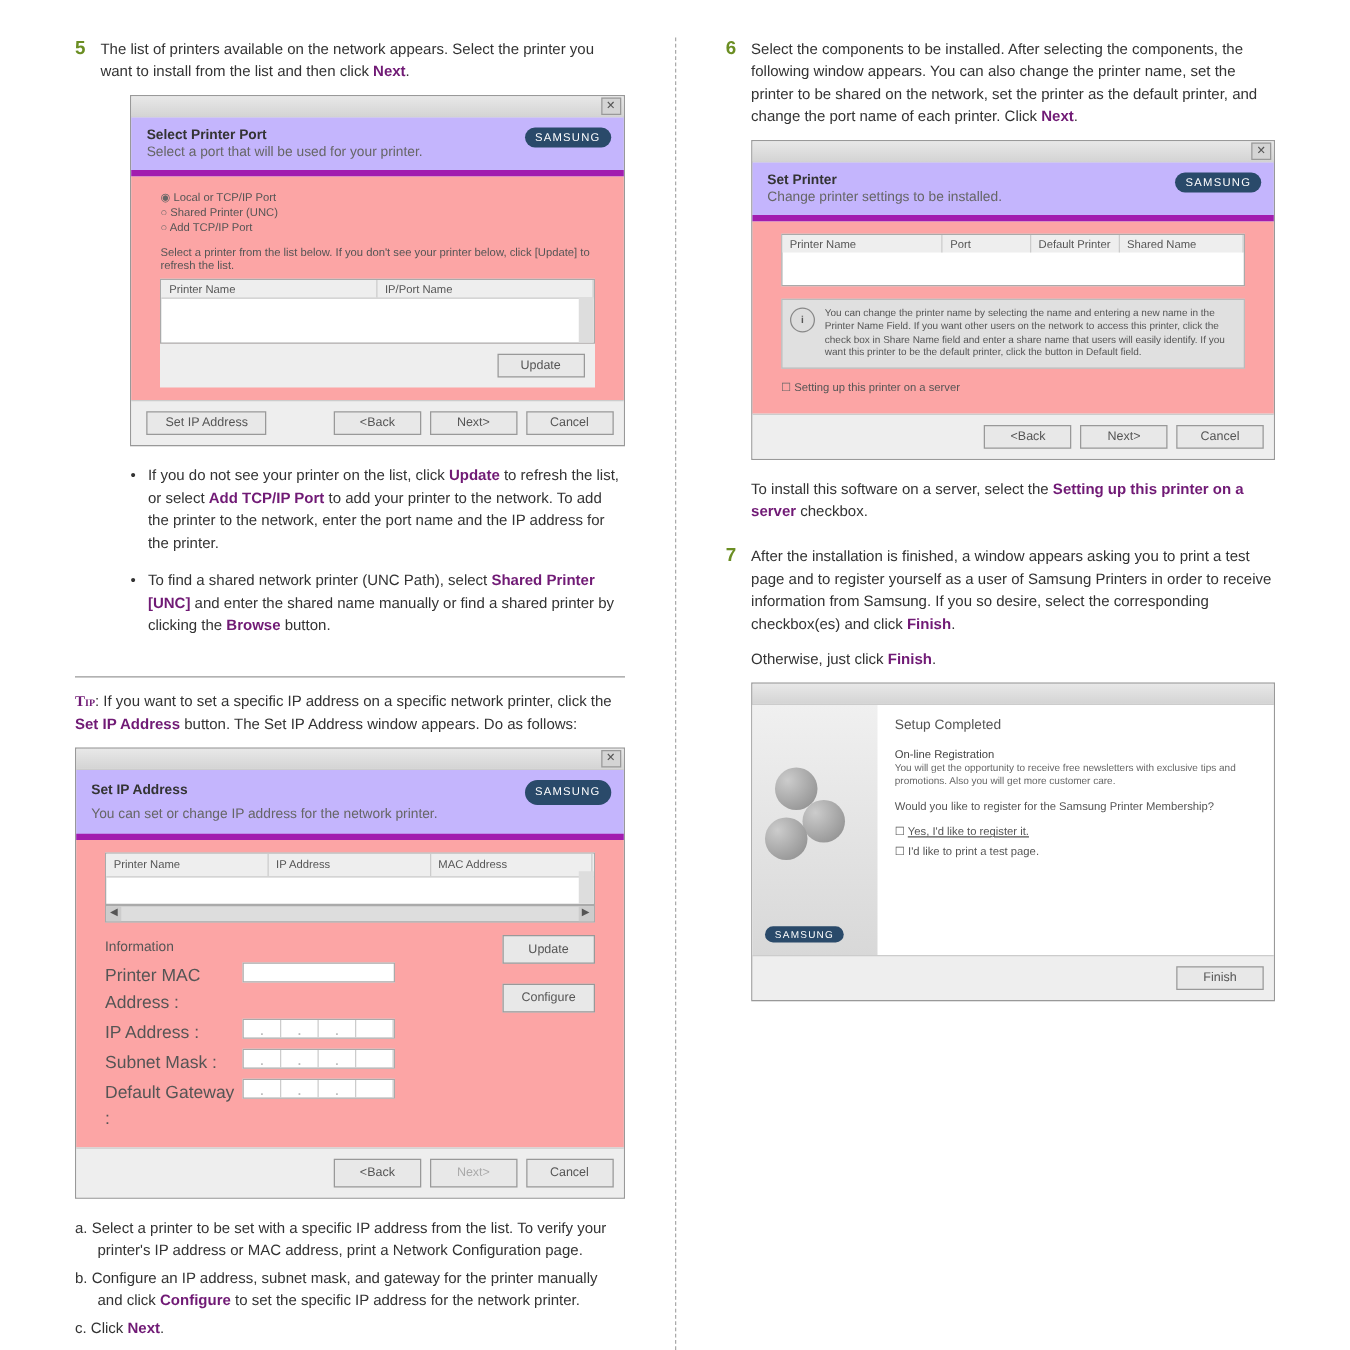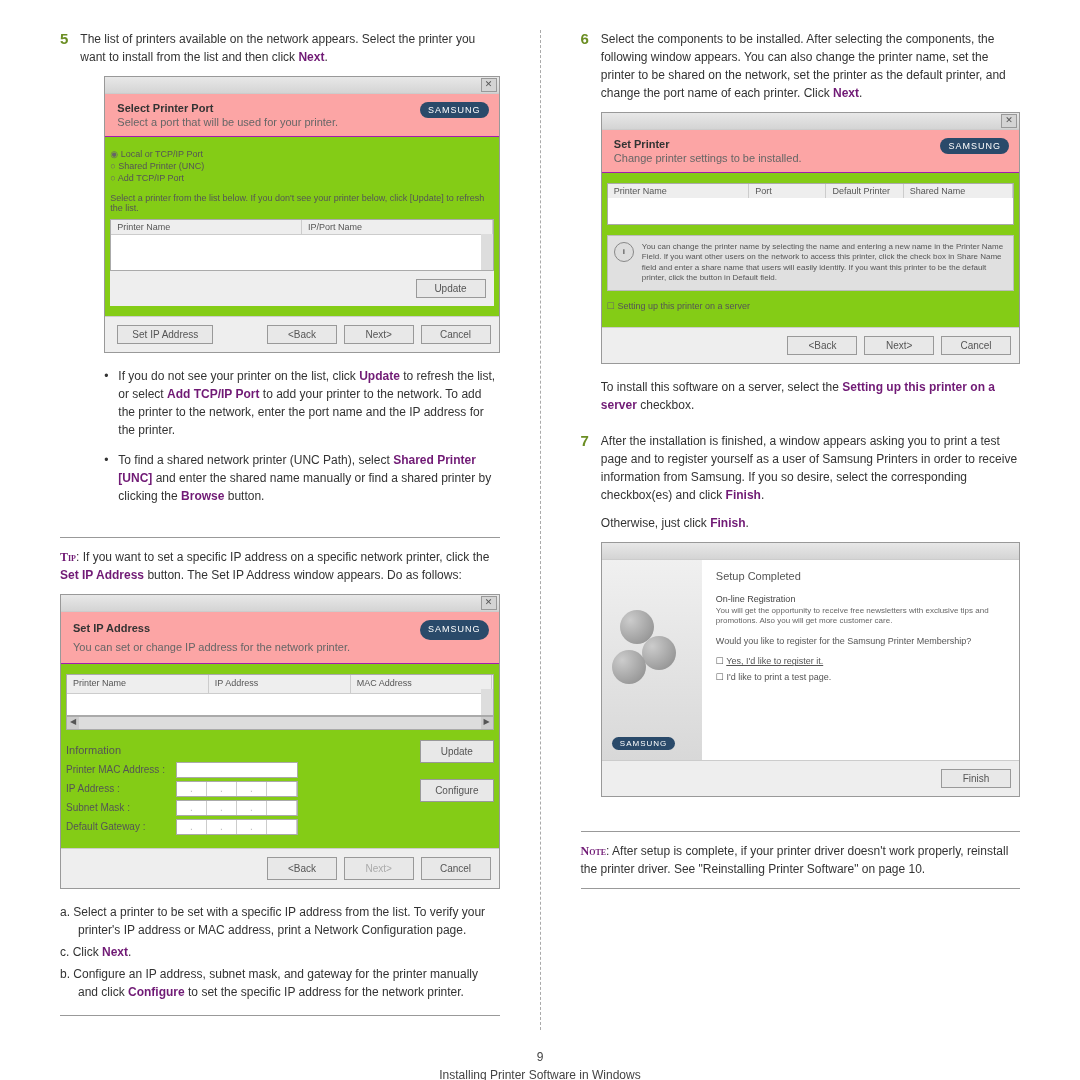--- a/index.html
+++ b/index.html
@@ -6,25 +6,25 @@
 .page{display:flex;padding:30px 60px 20px;gap:40px;position:relative;min-height:1000px}
 .col{flex:1;min-width:0}
 .divider{border-left:1px dashed #aaa}
 .step{display:flex;gap:12px;margin-bottom:8px}
 .step-num{color:#6b8e23;font-weight:bold;font-size:15px;flex-shrink:0}
 .step-body{flex:1}
 .step-body p{margin:0 0 10px 0;line-height:1.5}
 .dialog{border:1px solid #999;background:#eee;margin:8px 0 14px 24px;font-family:Tahoma,sans-serif;font-size:10px;color:#555;position:relative}
 .dlg-titlebar{height:16px;background:linear-gradient(#e8e8e8,#d4d4d4);border-bottom:1px solid #ccc;position:relative}
 .dlg-close{position:absolute;right:2px;top:1px;width:14px;height:12px;background:#d4d4d4;border:1px solid #999;text-align:center;line-height:10px;font-size:9px}
-.dlg-header{padding:8px 12px 8px 12px;position:relative;border-bottom:1px solid #a21caf;background:#fca5a5}
+.dlg-header{padding:8px 12px 8px 12px;position:relative;border-bottom:5px solid #a21caf;background:#c4b5fd}
 .dlg-header .logo{position:absolute;right:10px;top:8px;background:#2a4a6a;color:#fff;padding:3px 8px;font-size:9px;border-radius:10px;letter-spacing:1px}
 .dlg-title{font-weight:bold;font-size:11px;color:#333;margin-bottom:2px}
 .dlg-sub{font-size:11px;color:#666}
-.dlg-body{padding:10px 5px;background:#84cc16}
+.dlg-body{padding:10px 23px;background:#fca5a5}
 .radio-opt{font-size:9px;margin:2px 0}
 .radio-opt::before{content:"○ ";color:#666}
 .radio-opt.sel::before{content:"◉ "}
 .hint{font-size:9px;margin:10px 0 6px}
 .grid{border:1px solid #aaa;background:#fff;height:50px;position:relative}
 .grid-hdr{display:flex;background:#eee;border-bottom:1px solid #ccc;font-size:9px}
 .grid-hdr span{padding:2px 6px;border-right:1px solid #ccc;flex:1}
 .grid-sb{position:absolute;right:0;top:14px;bottom:0;width:12px;background:#ddd}
 .dlg-btns{text-align:right;padding:8px;background:#eee}
 .btn{display:inline-block;border:1px solid #999;background:#e8e8e8;padding:3px 14px;font-size:10px;margin-left:4px;min-width:40px;text-align:center}
@@ -52,21 +52,21 @@
 .sc-logo{position:absolute;bottom:10px;left:10px;background:#2a4a6a;color:#fff;padding:2px 8px;font-size:8px;border-radius:8px;letter-spacing:1px}
 .sc-right{flex:1;padding:10px 14px;font-size:9px}
 .sc-title{font-weight:normal;font-size:11px;margin-bottom:12px}
 .sc-sub{font-size:9px;margin-bottom:2px;color:#444}
 .sc-txt{font-size:8px;color:#666;margin-bottom:10px;line-height:1.3}
 .sc-q{font-size:9px;margin-bottom:10px}
 .sc-chk{font-size:9px;margin:6px 0}
 .sc-chk::before{content:"☐ "}
 .underline{text-decoration:underline}
 .ip-info{font-size:11px;margin-top:6px}
-.ip-row{display:flex;margin:3px 0;font-size:10px}
+.ip-row{display:flex;margin:3px 0;font-size:14px}
 .ip-row .lbl{width:110px}
 .ip-row .fld{border:1px solid #aaa;background:#fff;width:120px;height:14px;display:flex}
 .ip-row .fld span{flex:1;border-right:1px solid #ccc;text-align:center;line-height:14px;color:#bbb}
 .scroll-hz{height:12px;background:#ddd;border:1px solid #aaa;margin-top:0;display:flex;justify-content:space-between}
 .scroll-hz span{width:12px;text-align:center;font-size:8px;line-height:10px;background:#ccc}
 .footer{text-align:center;font-size:12px;color:#444;padding-bottom:20px}
 .page-num{margin-bottom:4px}
 b{font-weight:bold;color:#701a75}
 .smallcaps{font-variant:small-caps;font-family:Georgia,serif}
 </style>
@@ -188,22 +188,22 @@
 </div>
 <div class="dlg-btns" style="border-top:1px solid #ccc">
 <span class="btn">&lt;Back</span>
 <span class="btn disabled">Next&gt;</span>
 <span class="btn">Cancel</span>
 </div>
 </div>
 
 <div class="letterlist" style="margin-top:10px">
 <p>a. Select a printer to be set with a specific IP address from the list. To verify your printer's IP address or MAC address, print a Network Configuration page.</p>
+<p><span>b. Configure an IP address, subnet mask, and gateway for the printer manually and click </span><b>Configure</b><span> to set the specific IP address for the network printer.</span></p>
 <p><span>c. Click </span><b>Next</b><span>.</span></p>
-<p><span>b. Configure an IP address, subnet mask, and gateway for the printer manually and click </span><b>Configure</b><span> to set the specific IP address for the network printer.</span></p>
 </div>
 </div>
 </div>
 
 <div class="divider"></div>
 
 <div class="col">
 <div class="step">
 <div class="step-num">6</div>
 <div class="step-body">
@@ -270,22 +270,19 @@
 <div class="sc-chk">I'd like to print a test page.</div>
 </div>
 </div>
 <div class="dlg-btns" style="border-top:1px solid #ccc">
 <span class="btn">Finish</span>
 </div>
 </div>
 </div>
 </div>
 
-<div class="tipbox">
-<b class="smallcaps">Note</b><span>: After setup is complete, if your printer driver doesn't work properly, reinstall the printer driver. See "Reinstalling Printer Software" on page 10.</span>
-</div>
 </div>
 </div>
 
 <div class="footer">
 <div class="page-num">9</div>
 <div>Installing Printer Software in Windows</div>
 </div>
 
 </body></html>

